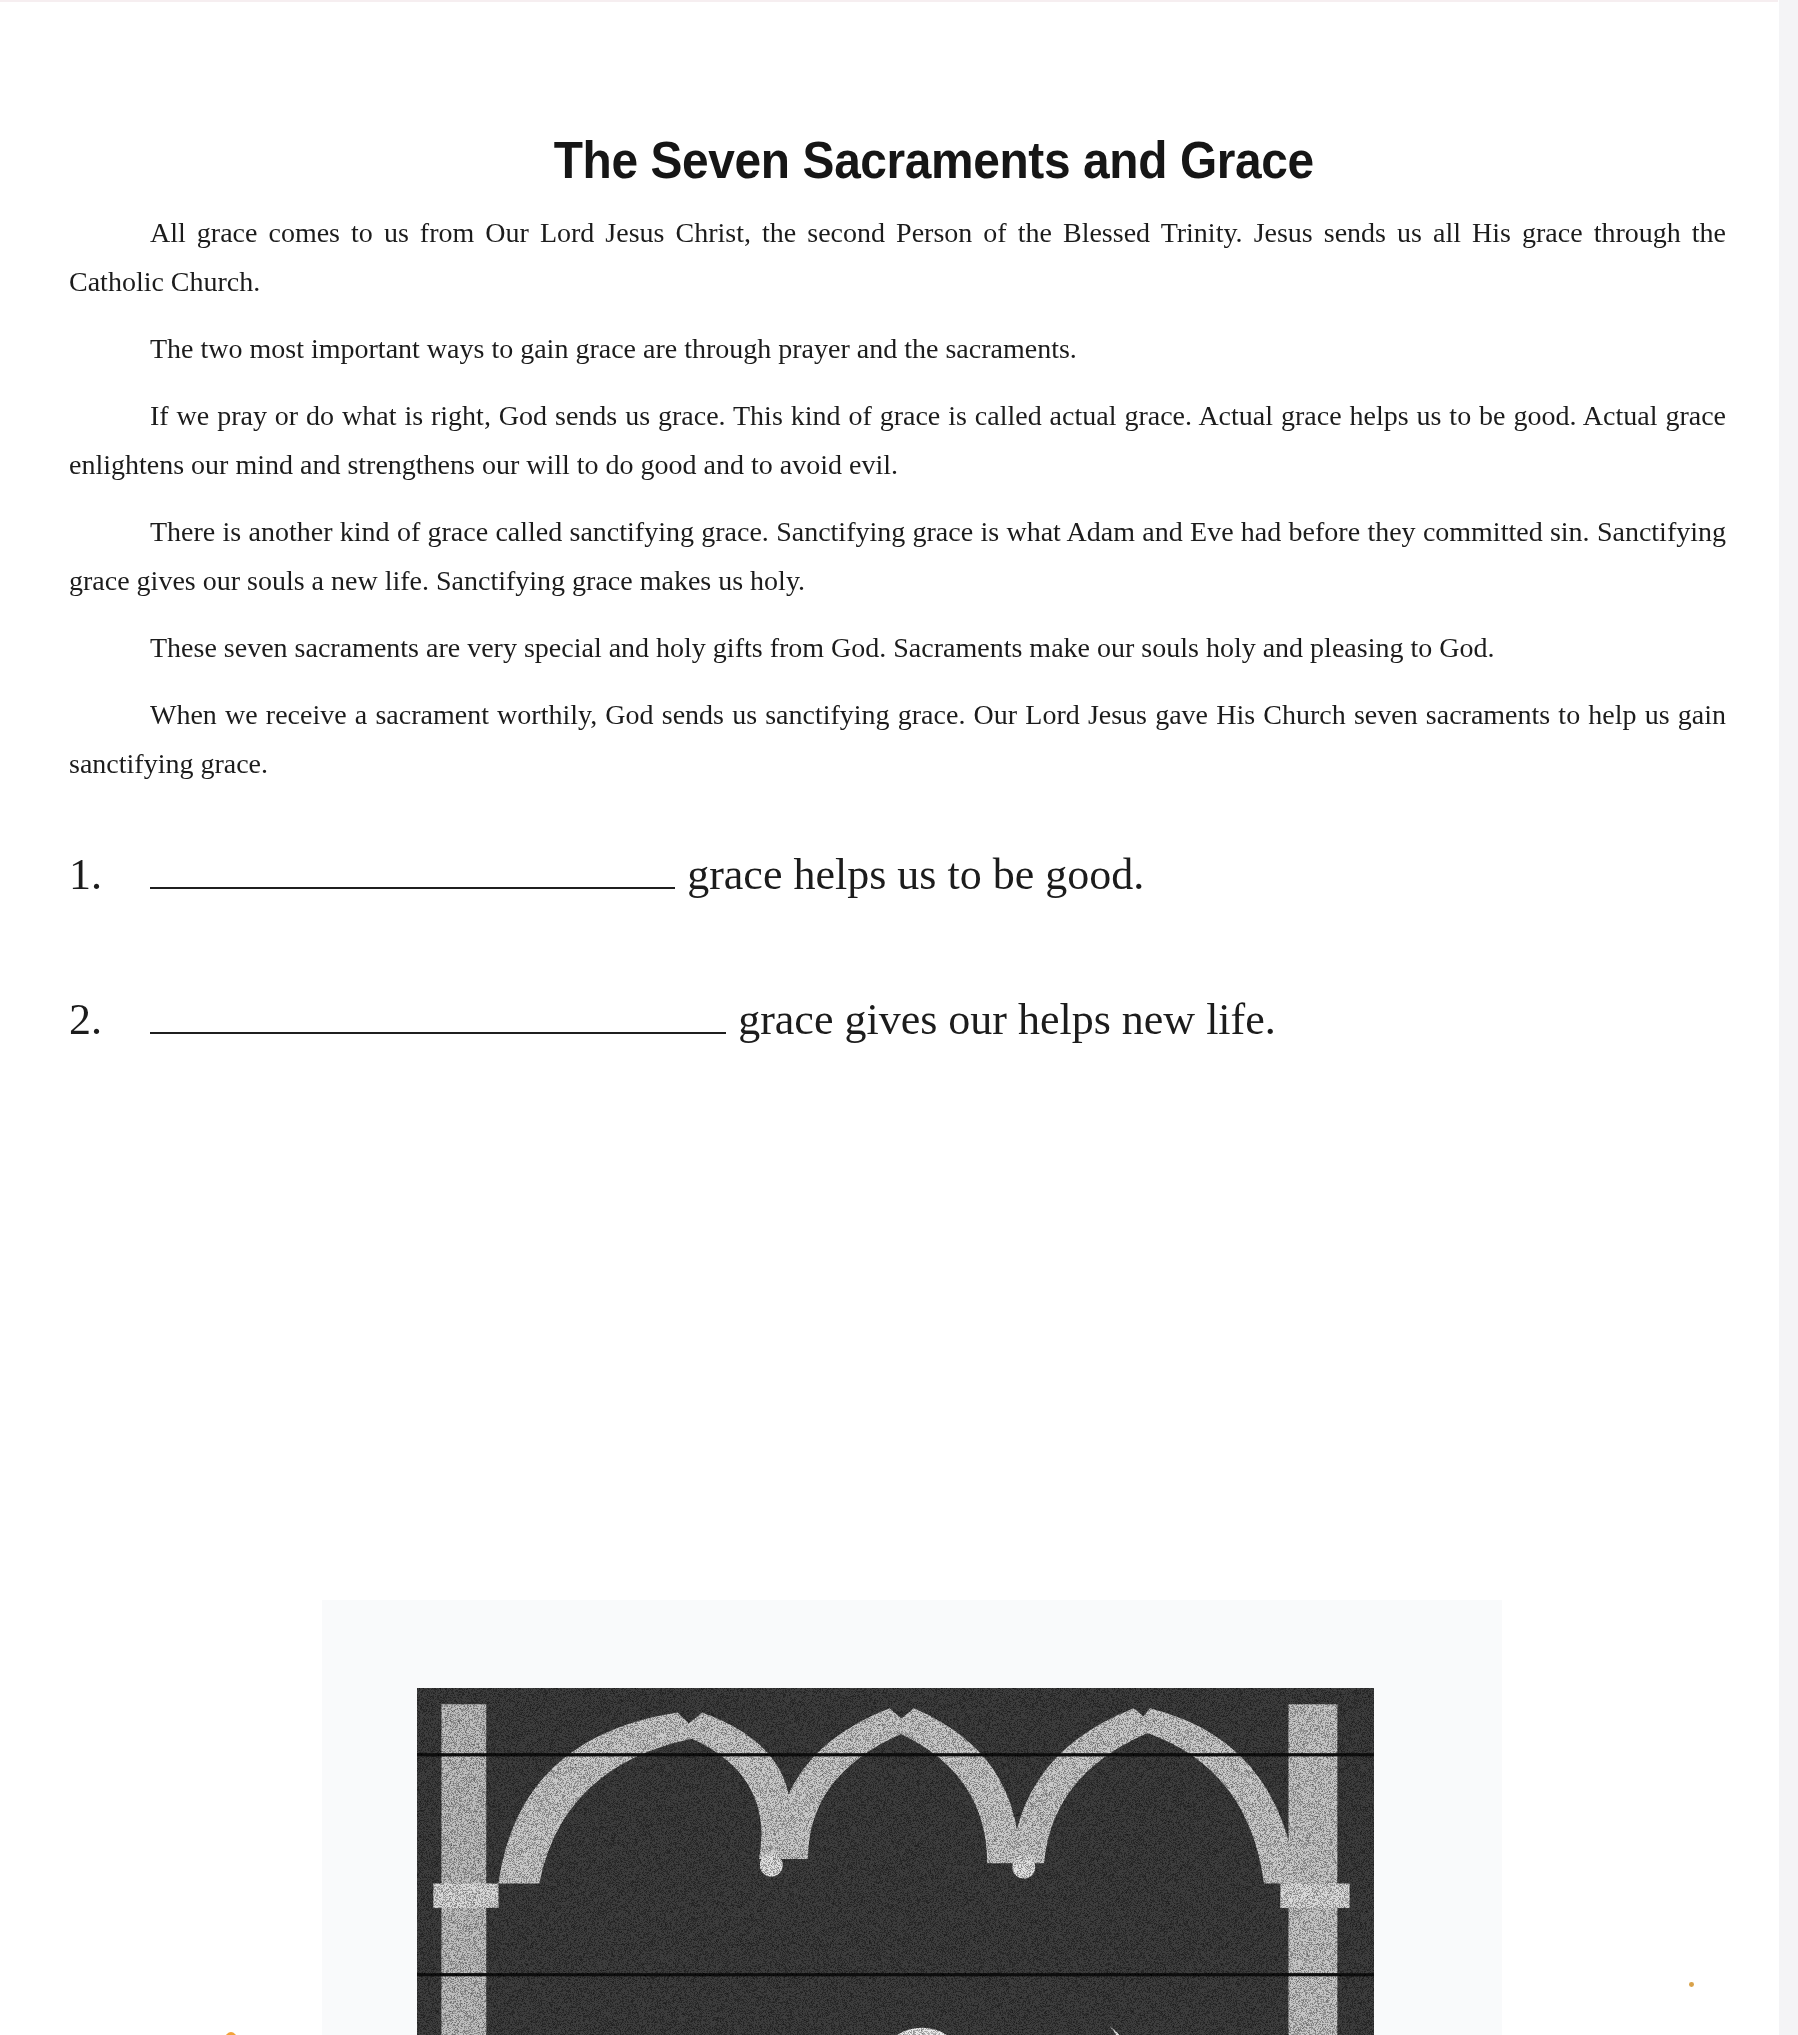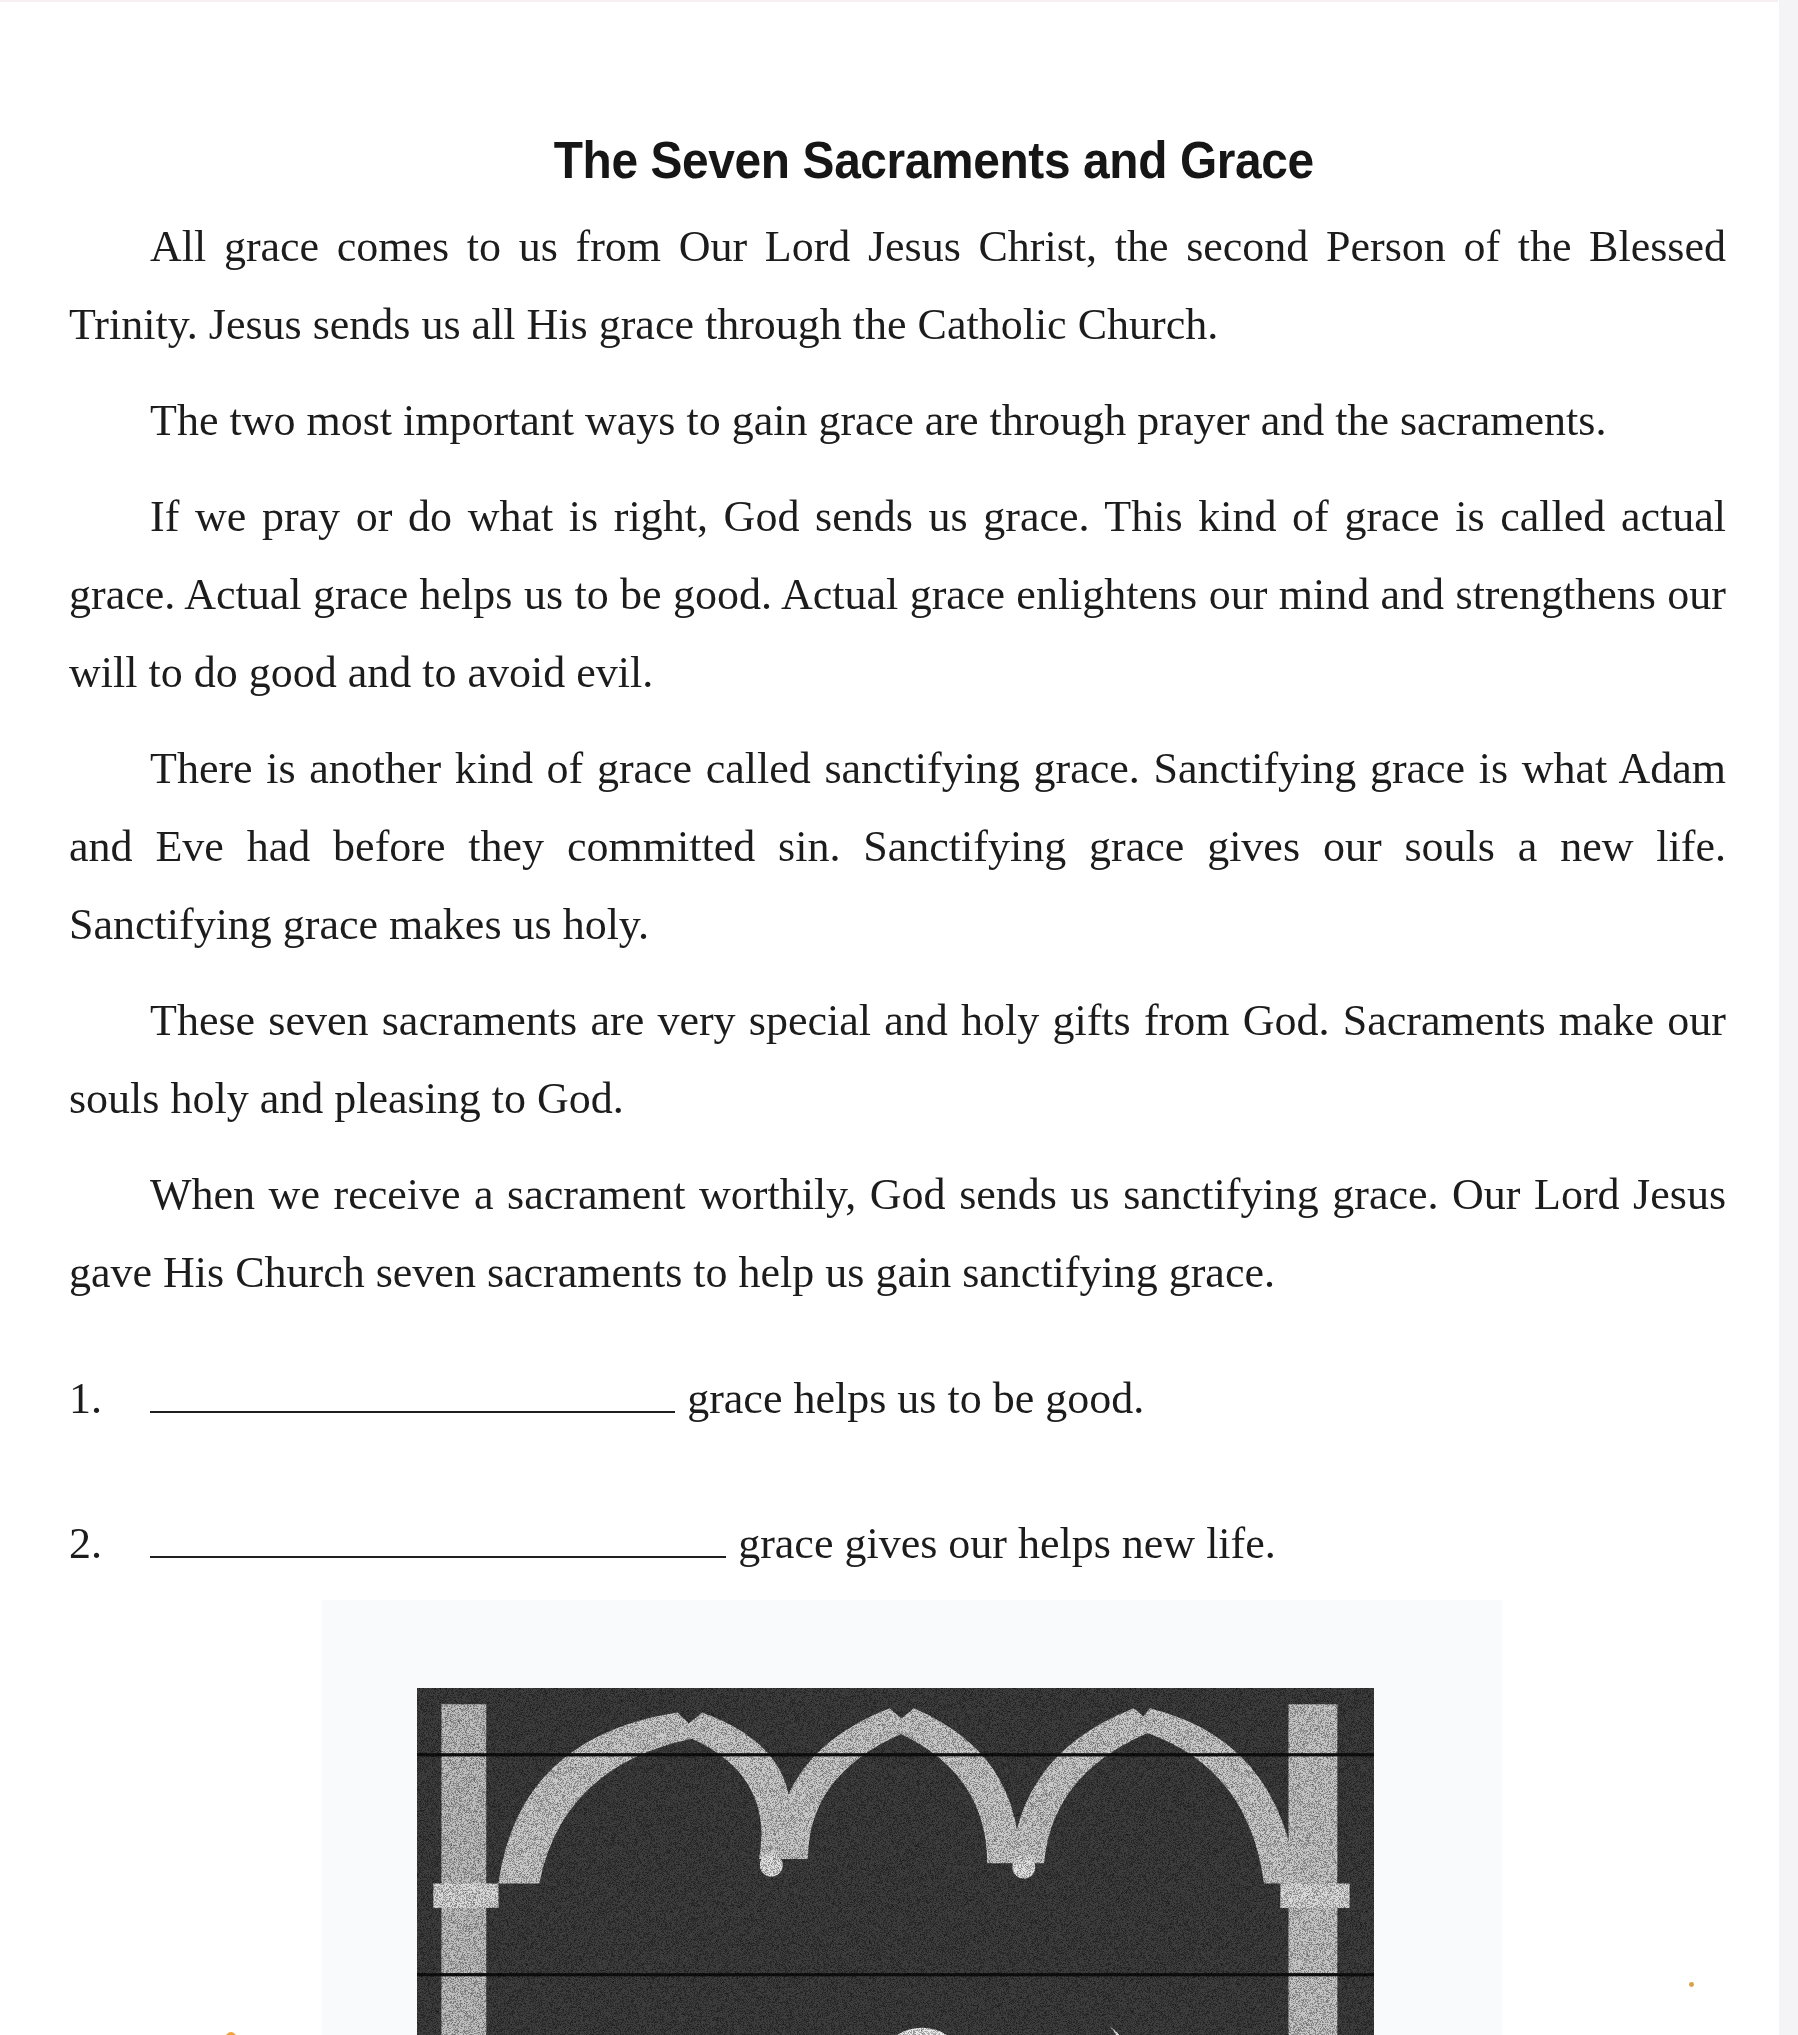--- a/index.html
+++ b/index.html
@@ -44,22 +44,22 @@
       font-size: 52px;
       text-align: center;
       margin: 0 0 18px 0;
       letter-spacing: -0.4px;
       color: #161616;
       transform: scaleX(0.92);
       transform-origin: 52% 50%;
       padding-left: 73px;
     }
     .para {
-      font-size: 44px;
-      line-height: 78px;
+      font-size: 28px;
+      line-height: 49px;
       text-align: justify;
       text-indent: 81px;
       margin: 0 0 18px 0;
       letter-spacing: 0px;
     }
     .para.p-short {
       text-align: left;
     }
     .questions {
       margin-top: 61px;

